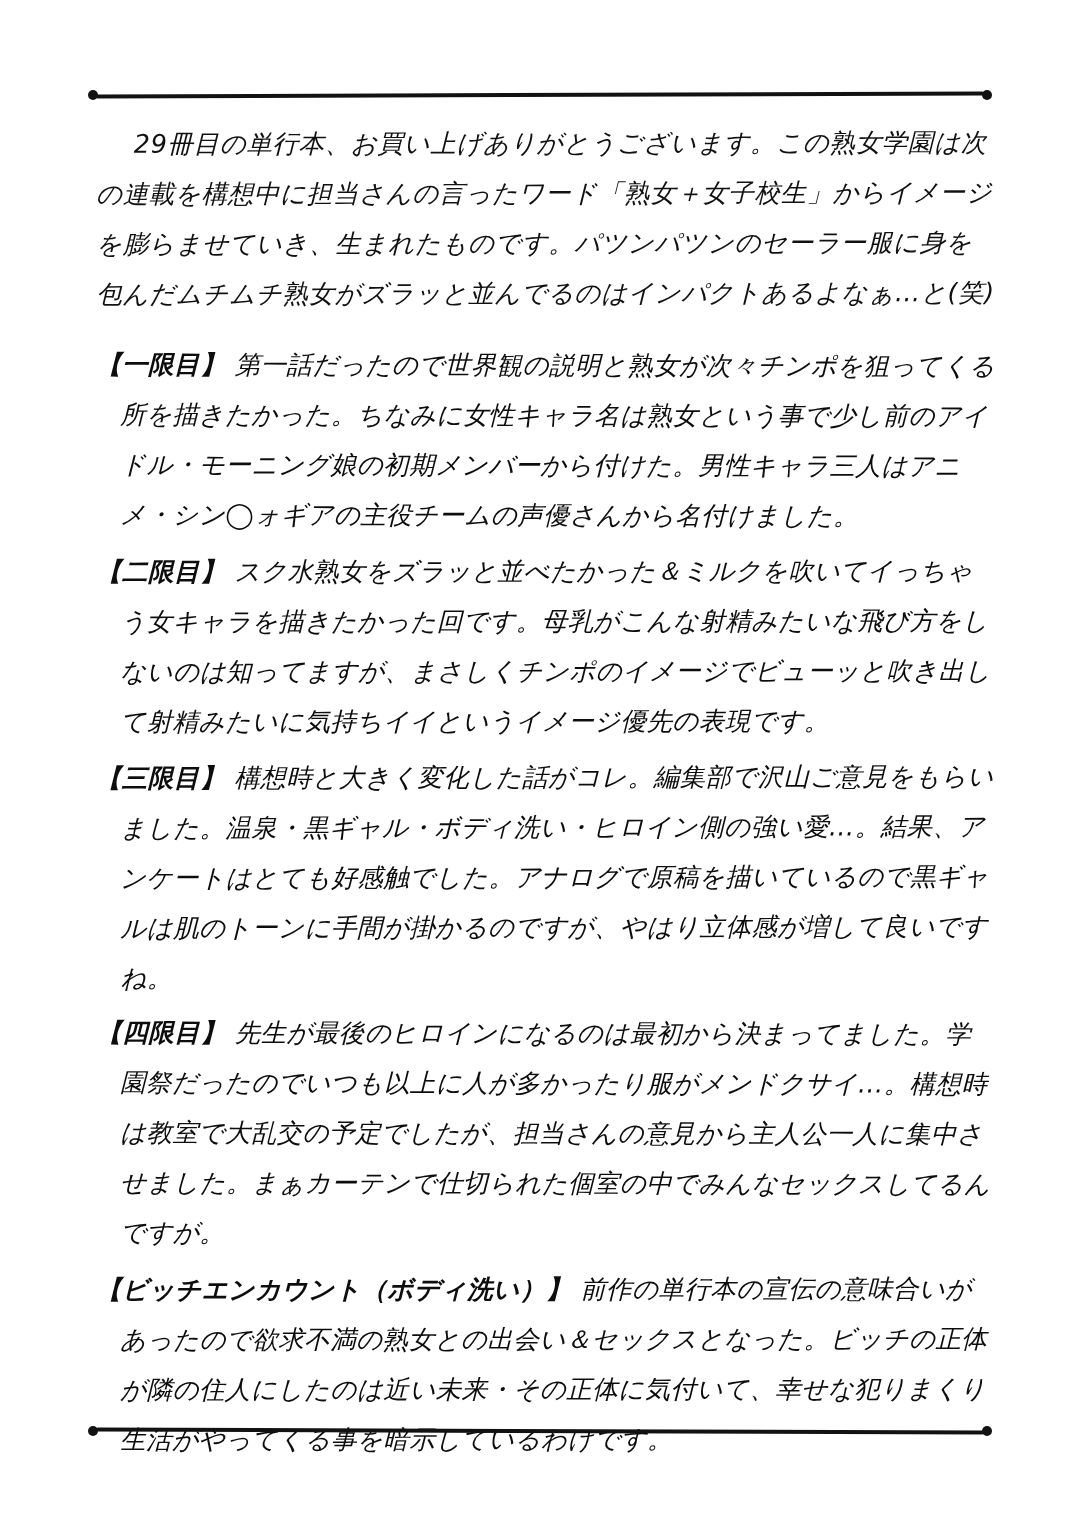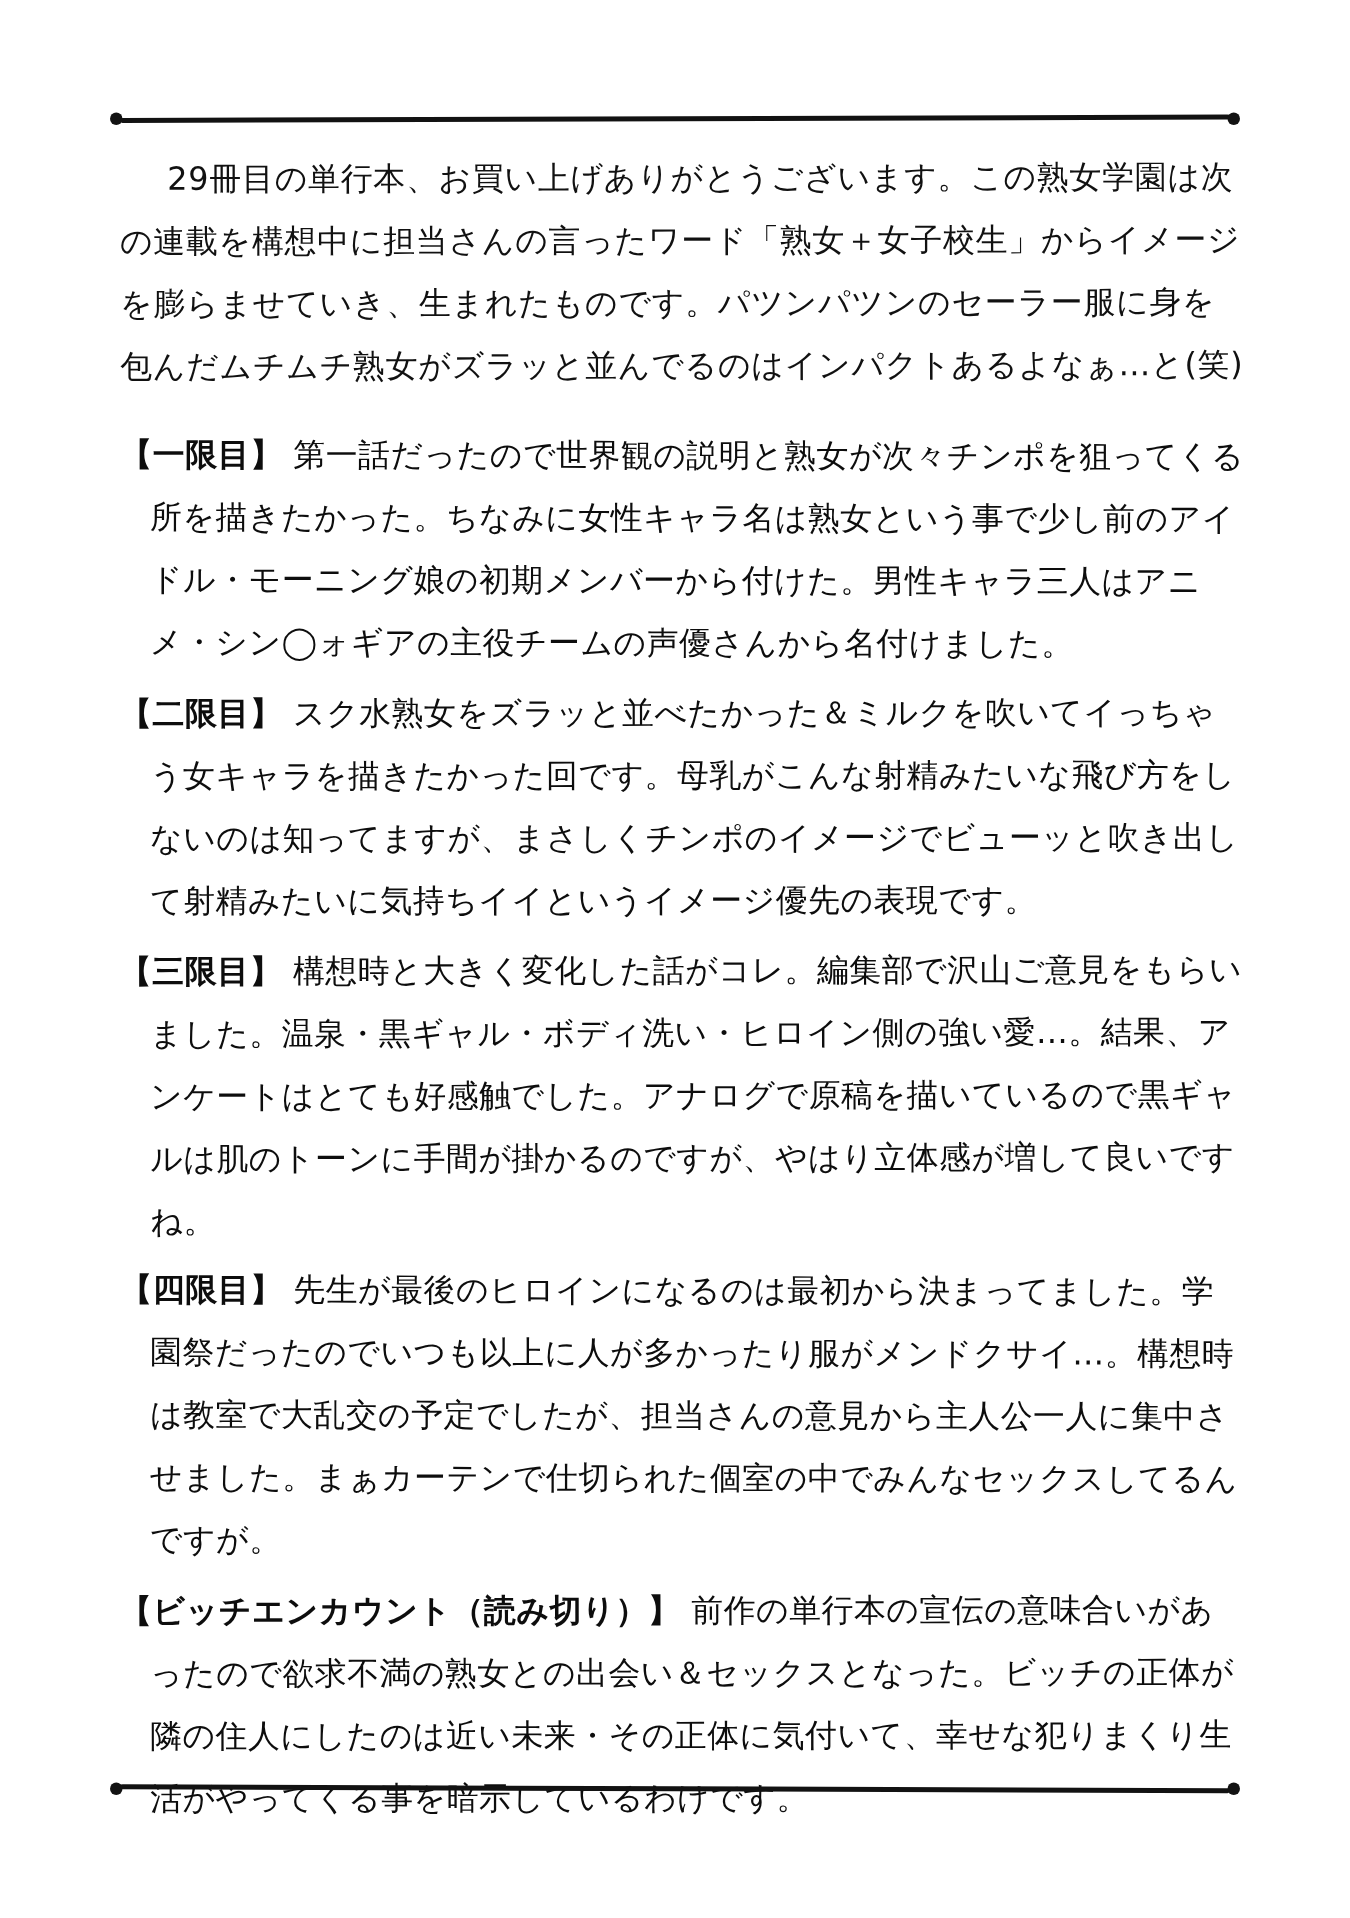--- a/index.html
+++ b/index.html
@@ -56,20 +56,21 @@
   }
   .rule .dot.left { left: 0; }
   .rule .dot.right { right: 0; }
 
   
   .content {
     position: absolute;
     left: 96px;
     top: 118px;
     width: 900px;
+    font-style: italic;
   }
 
   .para {
     margin: 0 0 10px 0;
     font-size: 25.5px;
     line-height: 50px;
     letter-spacing: 0.6px;
     font-family: "DejaVu Sans", sans-serif;
     font-weight: 500;
     color: #111;
@@ -156,21 +157,21 @@
         <span class="indent-block">
           <span class="label">【四限目】</span>
           <span>先生が最後のヒロインになるのは最初から決まってました。学園祭だったのでいつも以上に人が多かったり服がメンドクサイ…。構想時は教室で大乱交の予定でしたが、担当さんの意見から主人公一人に集中させました。まぁカーテンで仕切られた個室の中でみんなセックスしてるんですが。</span>
         </span>
       </div>
     </div>
 
     <div class="section skew3">
       <div class="body">
         <span class="indent-block">
-          <span class="label">【ビッチエンカウント（読み切り）】</span>
+          <span class="label">【ビッチエンカウント（ボディ洗い）】</span>
           <span>前作の単行本の宣伝の意味合いがあったので欲求不満の熟女との出会い＆セックスとなった。ビッチの正体が隣の住人にしたのは近い未来・その正体に気付いて、幸せな犯りまくり生活がやってくる事を暗示しているわけです。</span>
         </span>
       </div>
     </div>
 
   </div>
 
   <div class="rule bottom">
     <span class="dot left"></span>
     <span class="line"></span>

